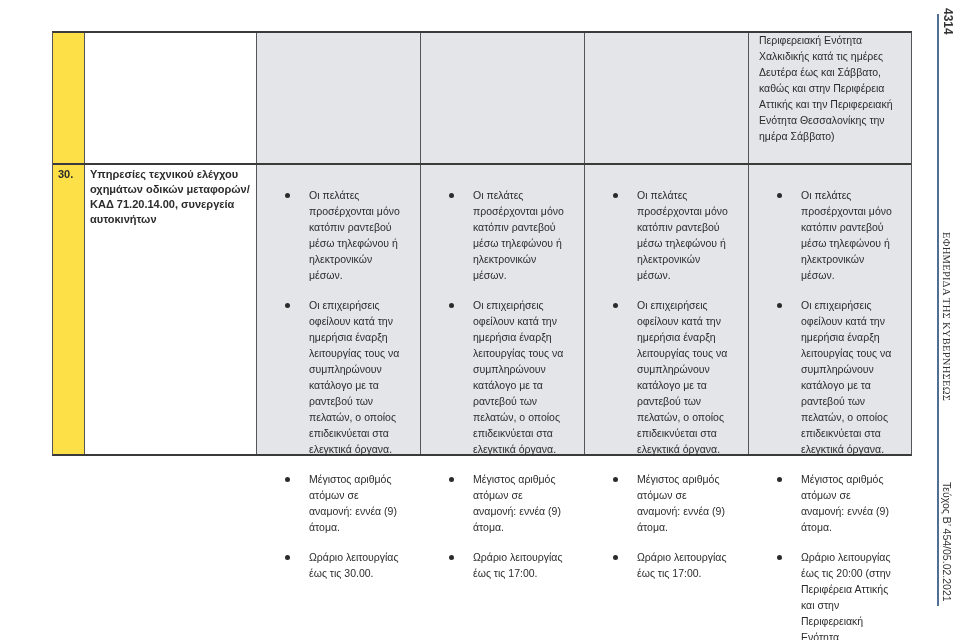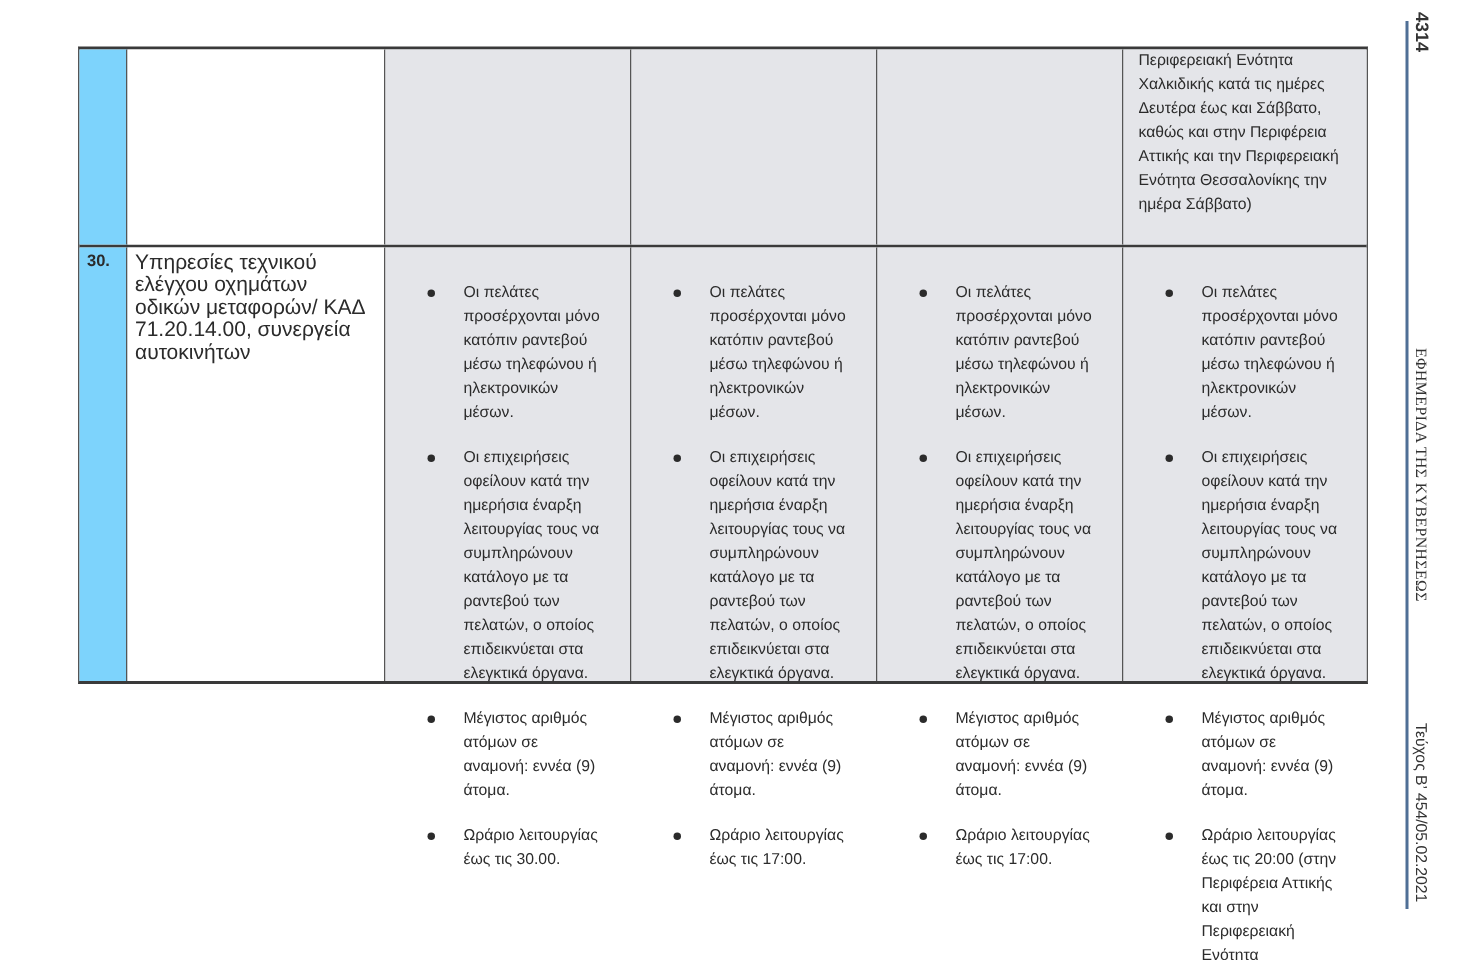--- a/index.html
+++ b/index.html
@@ -11,26 +11,26 @@
       position: absolute; left: 52px; top: 31px; width: 860px; height: 425px;
       border-top: 2px solid #3a3a3a; border-bottom: 2px solid #3a3a3a;
       border-left: 1.5px solid #555; border-right: 1.5px solid #555;
       box-sizing: border-box;
     }
     .row { position: absolute; left: 0; right: 0; display: flex; }
     .row.r1 { top: 0; height: 130px; border-bottom: 2px solid #3a3a3a; }
     .row.r2 { top: 132px; bottom: 0; }
     .cell { box-sizing: border-box; height: 100%; border-right: 1.5px solid #555; position: relative; }
     .cell:last-child { border-right: none; }
-    .c-num { width: 32px; background: #7dd3fc; }
+    .c-num { width: 32px; background: #fde047; }
     .c-act { width: 172px; background: #fff; }
     .c-g { width: 164px; background: #e4e5e9; }
     .c-g:last-child { width: 162px; }
     .num { font-weight: bold; font-size: 11px; padding: 3px 0 0 5px; }
-    .act { font-weight: normal; font-size: 14px; line-height: 15px; padding: 2px 4px 0 5px; }
+    .act { font-weight: bold; font-size: 11px; line-height: 15px; padding: 2px 4px 0 5px; }
     .note { font-size: 10.5px; line-height: 16px; padding: 0 6px 0 10px; position: absolute; top: -1px; left: 0; right: 0; }
     ul.bl { list-style: none; margin: 12px; padding: 10px 6px 0 14px; }
     ul.bl li { position: relative; padding-left: 26px; font-size: 10.5px; line-height: 16px; margin-bottom: 14px; }
     ul.bl li::before {
       content: ""; position: absolute; left: 2px; top: 6px; width: 5px; height: 5px; border-radius: 50%; background: #2b2b2b;
     }
     .rule { position: absolute; left: 937px; top: 14px; width: 1.5px; height: 592px; background: #4f6f96; }
     .side { position: absolute; writing-mode: vertical-rl; font-size: 10.5px; color: #333; }
     .pg { left: 941px; top: 8px; font-size: 12px; font-weight: bold; }
     .gazette { left: 941px; top: 232px; font-family: "Liberation Serif", "DejaVu Serif", serif; letter-spacing: 0.3px; font-size: 10.5px; }

